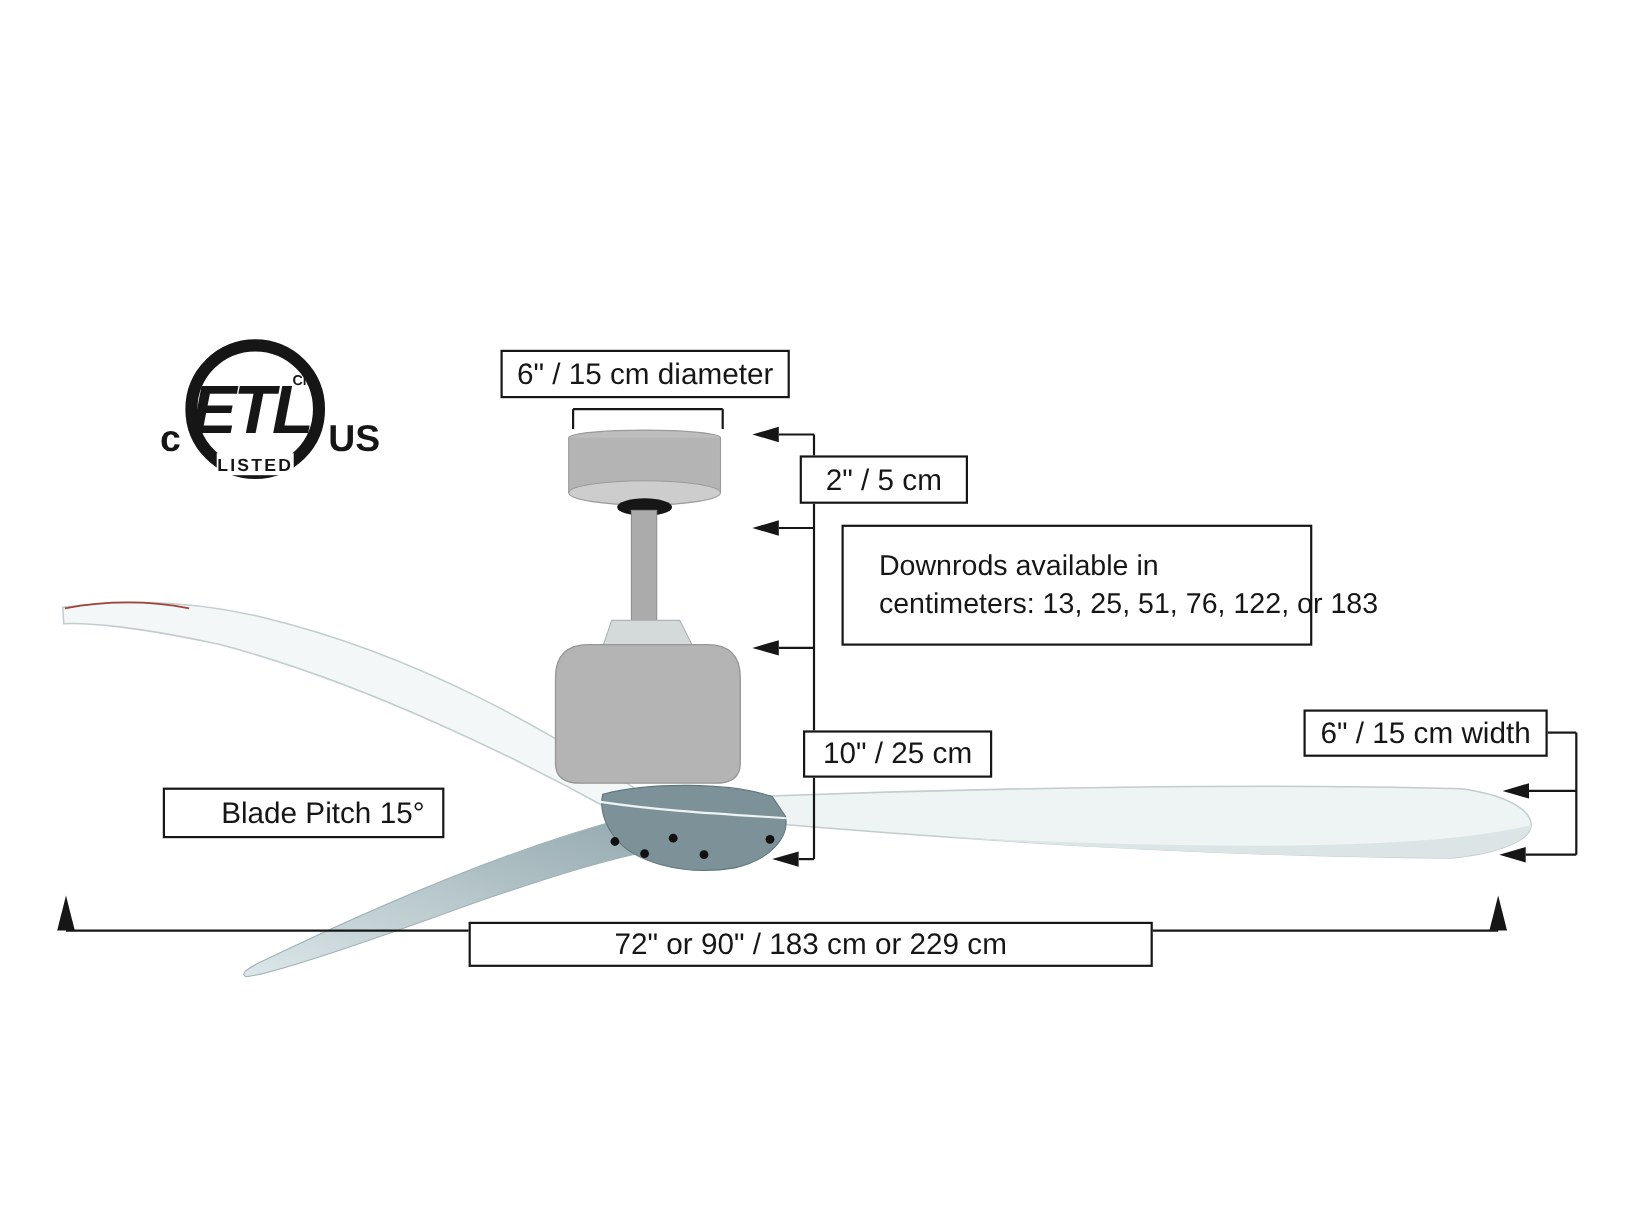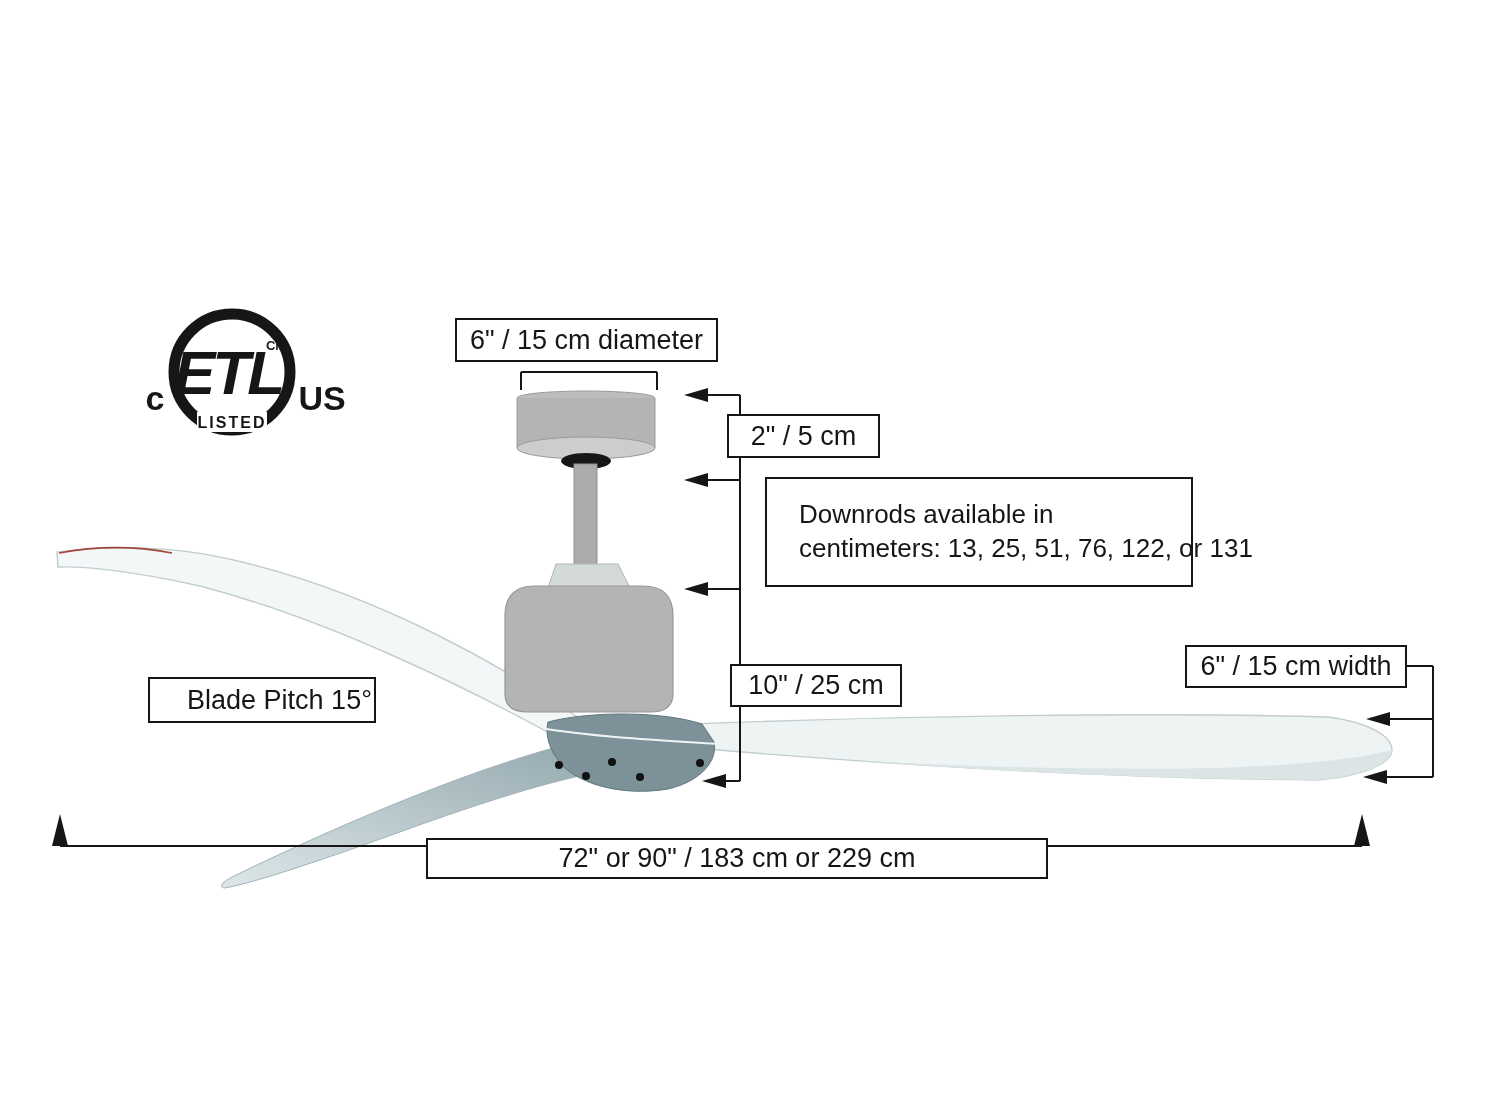--- a/index.html
+++ b/index.html
@@ -122,24 +122,24 @@
       <text x="322" y="410" text-anchor="middle" font-family="Liberation Sans, sans-serif" font-size="34" font-weight="bold" fill="#161616">US</text>
     </g>
   </svg>
 
   <div class="label-box" style="left:455px; top:318px; width:263px; height:44px;">6" / 15 cm diameter</div>
 
   <div class="label-box" style="left:727px; top:414px; width:153px; height:44px;">2" / 5 cm</div>
 
   <div class="label-box note" style="left:765px; top:477px; width:428px; height:110px;">
     <div>Downrods available in</div>
-    <div>centimeters: 13, 25, 51, 76, 122, or 131</div>
+    <div>centimeters: 13, 25, 51, 76, 122, or 183</div>
   </div>
 
   <div class="label-box" style="left:730px; top:664px; width:172px; height:43px;">10" / 25 cm</div>
 
   <div class="label-box" style="left:1185px; top:645px; width:222px; height:43px;">6" / 15 cm width</div>
 
-  <div class="label-box" style="left:148px; top:677px; width:228px; height:46px;padding-left:35px;">Blade Pitch 15°</div>
+  <div class="label-box" style="left:148px; top:716px; width:256px; height:46px;padding-left:35px;">Blade Pitch 15°</div>
 
   <div class="label-box" style="left:426px; top:838px; width:622px; height:41px;">72" or 90" / 183 cm or 229 cm</div>
 
 </div>
 
 </body></html>

